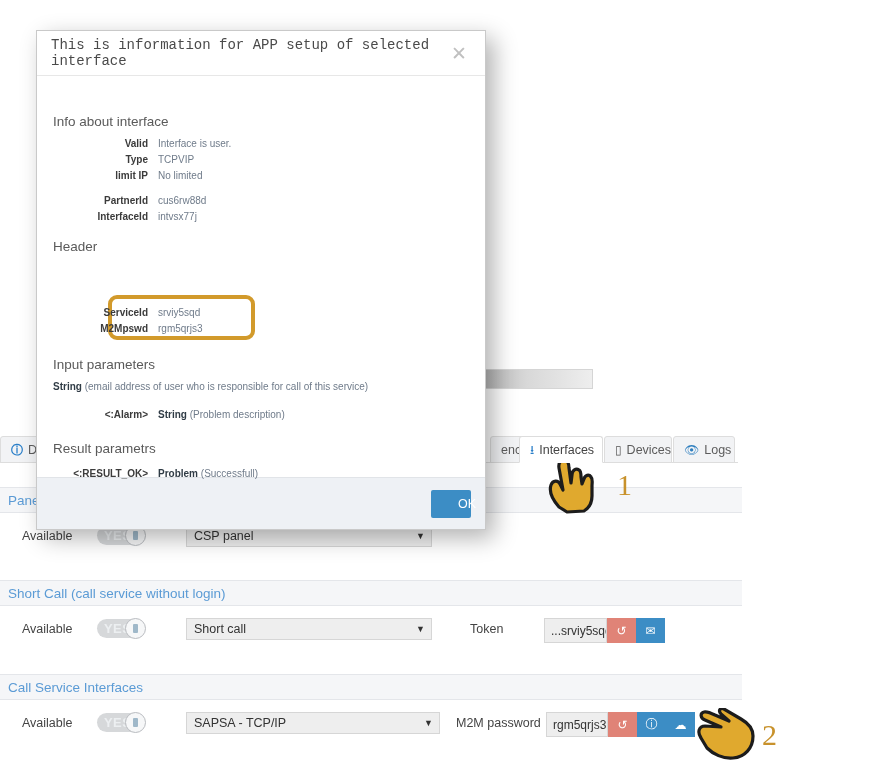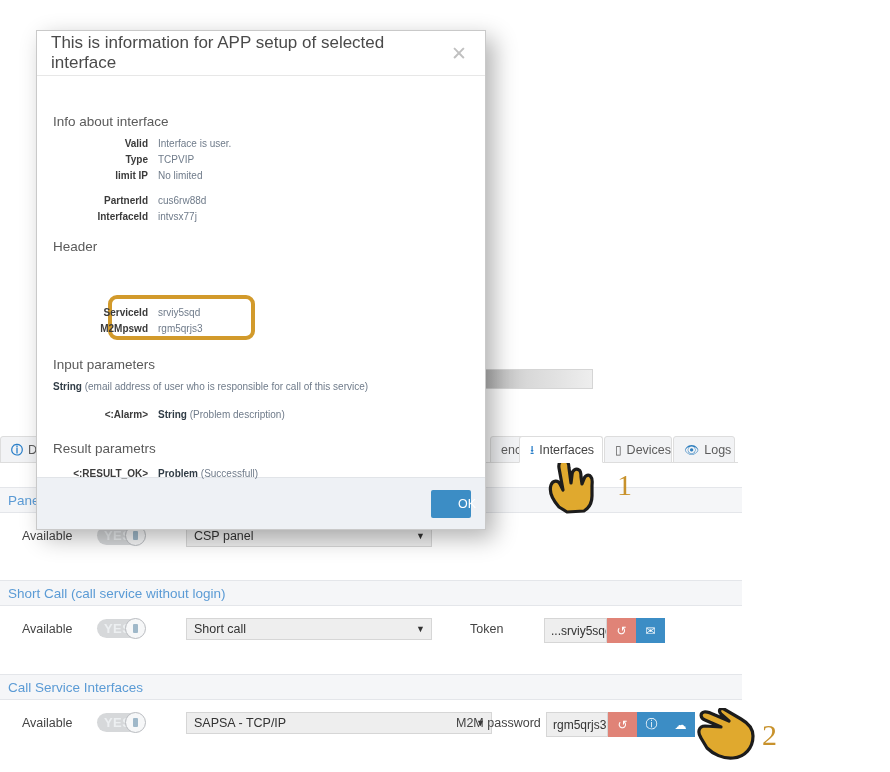--- a/index.html
+++ b/index.html
@@ -144,21 +144,21 @@
     background:#ffffff;
     border:1px solid #c9c9c9;
     display:flex; flex-direction:column;
   }
   #modal-header {
     height:45px; flex:0 0 45px;
     border-bottom:1px solid #e7e7e7;
     display:flex; align-items:center;
     padding:0 14px;
   }
-  #modal-title { font-size:17px; color:#4a4a4a; flex:1; font-weight:normal; }
+  #modal-title { font-size:14px; color:#4a4a4a; flex:1; font-weight:normal;font-family:Liberation Mono, monospace; }
   #modal-close {
     font-size:19px; color:#c0c0c0; cursor:pointer; line-height:1;
     padding:2px 4px;
   }
   #modal-body { flex:1 1 auto; position:relative; padding:0; }
   #modal-footer {
     height:52px; flex:0 0 52px;
     background:#eef1f5;
     border-top:1px solid #e1e4e8;
     display:flex; align-items:center; justify-content:flex-end;
@@ -278,21 +278,21 @@
 
   <div class="sec-head" style="top:674px;">
     <span>Call Service Interfaces</span>
   </div>
   <div class="sec-body" style="top:700px; height:56px;">
     <span class="row-label" style="left:22px; top:16px; width:66px;">Available</span>
     <div class="toggle" style="left:97px; top:13px;">
       <span class="tgl-txt">YES</span>
       <span class="knob"></span>
     </div>
-    <div class="select" style="left:186px; top:12px; width:306px;">
+    <div class="select" style="left:186px; top:12px; width:254px;">
       <span>SAPSA - TCP/IP</span>
       <span class="caret">▼</span>
     </div>
     <span class="row-label" style="left:456px; top:16px; width:86px;">M2M password</span>
     <div class="ig" style="left:546px; top:12px;">
       <div class="ig-field" style="width:62px;">rgm5qrjs3</div>
       <div class="ig-btn btn-red">
         <span>↺</span>
       </div>
       <div class="ig-btn btn-blue">

